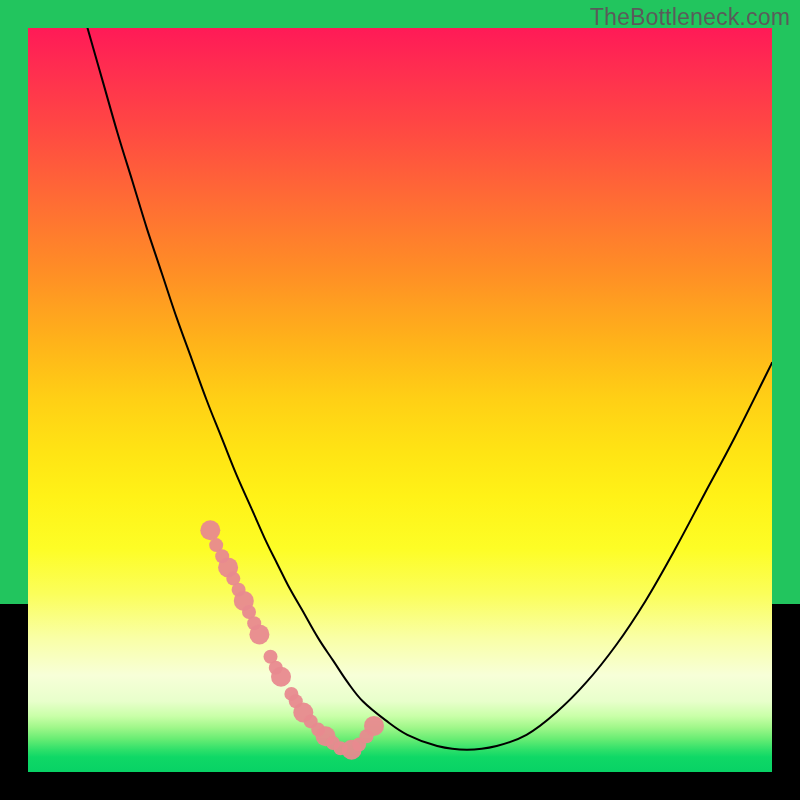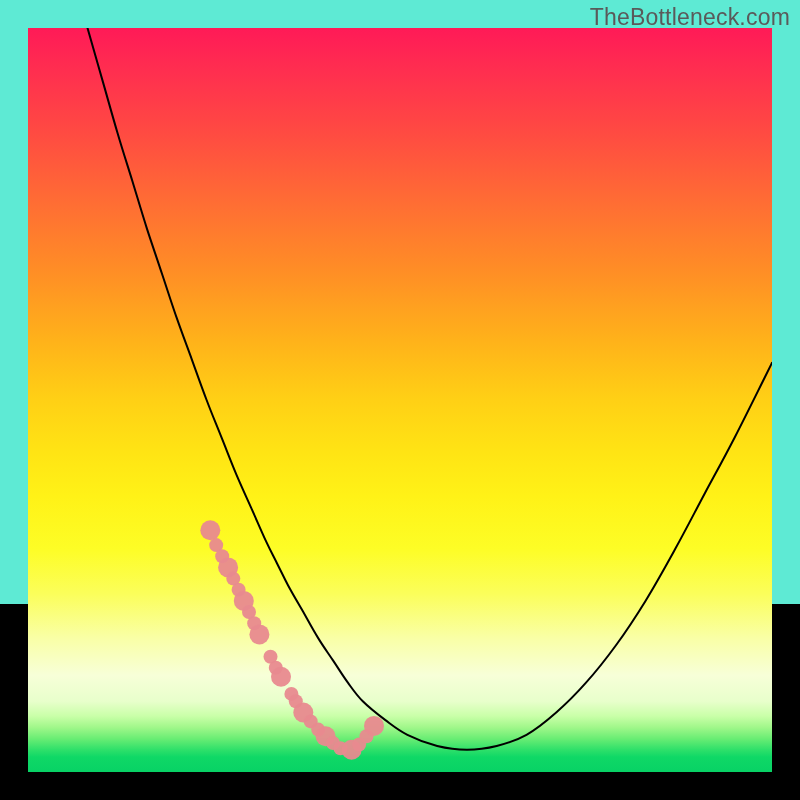--- a/index.html
+++ b/index.html
@@ -1,21 +1,21 @@
 <!DOCTYPE html>
 <html><head>
 <meta charset="utf-8">
 <style>
   * { margin: 0; padding: 0; box-sizing: border-box; }
   html, body { width: 800px; height: 800px; overflow: hidden; background: #000; }
   .frame {
     position: absolute;
     top: 0; left: 0;
     width: 800px; height: 604px;
-    background: #5eead4;
+    background: #22c55e;
   }
   .plot {
     position: absolute;
     top: 28px;
     left: 28px;
     width: 744px;
     height: 744px;
     overflow: hidden;
   }
   .gradient {

